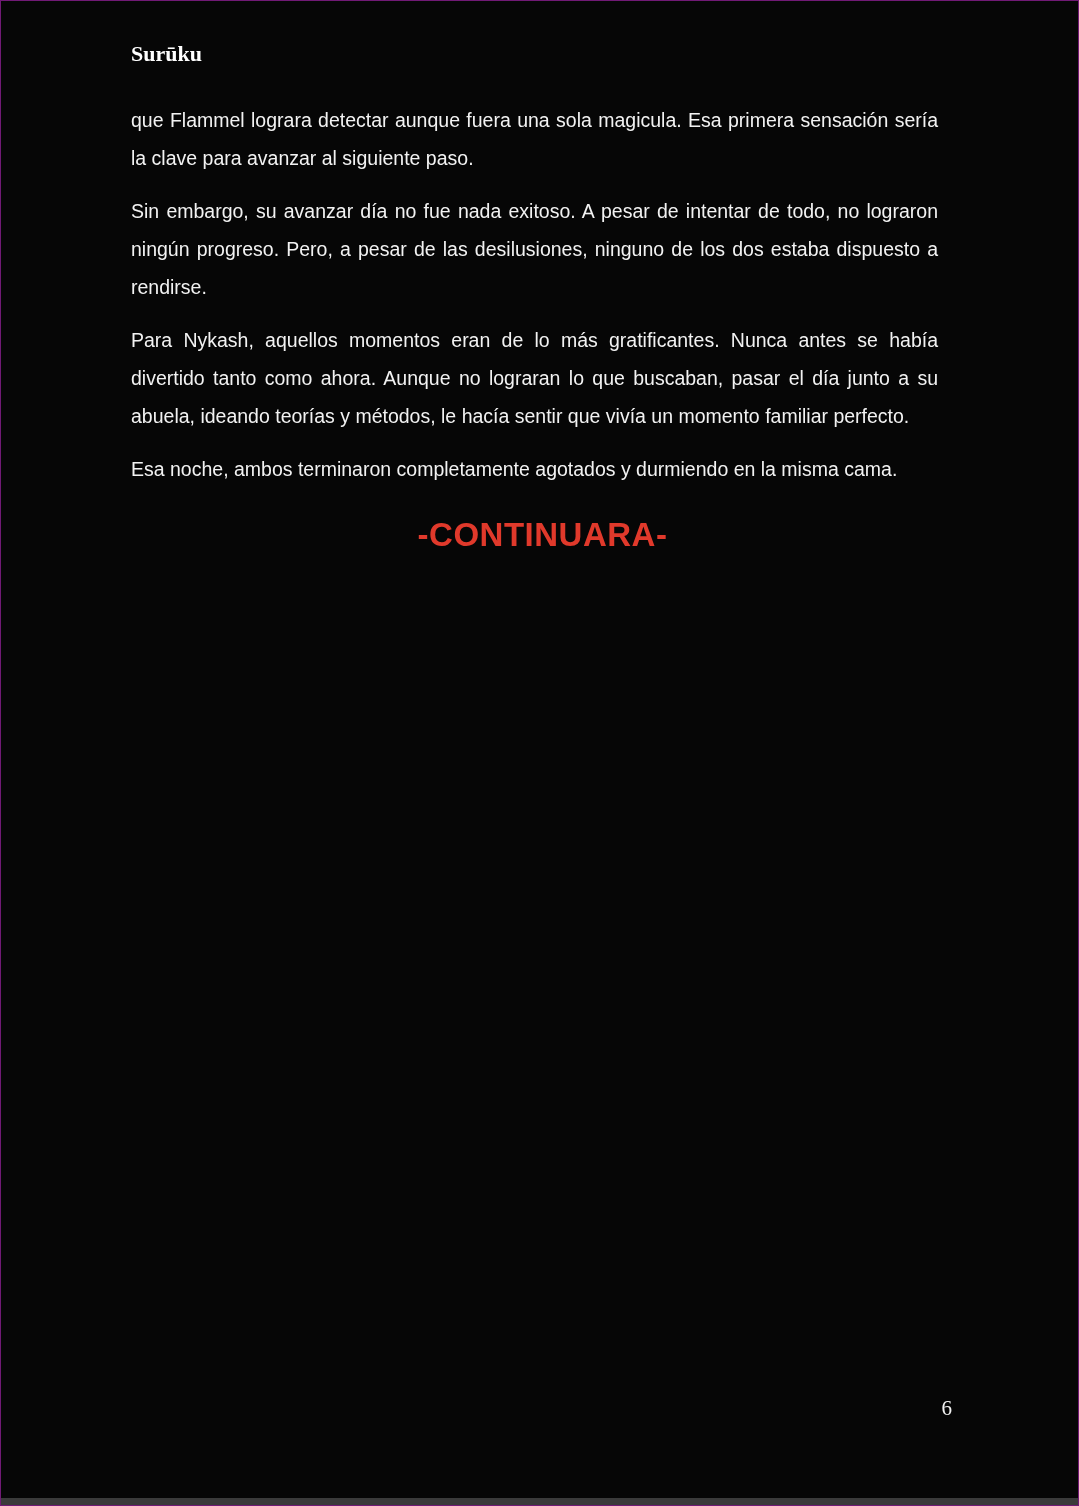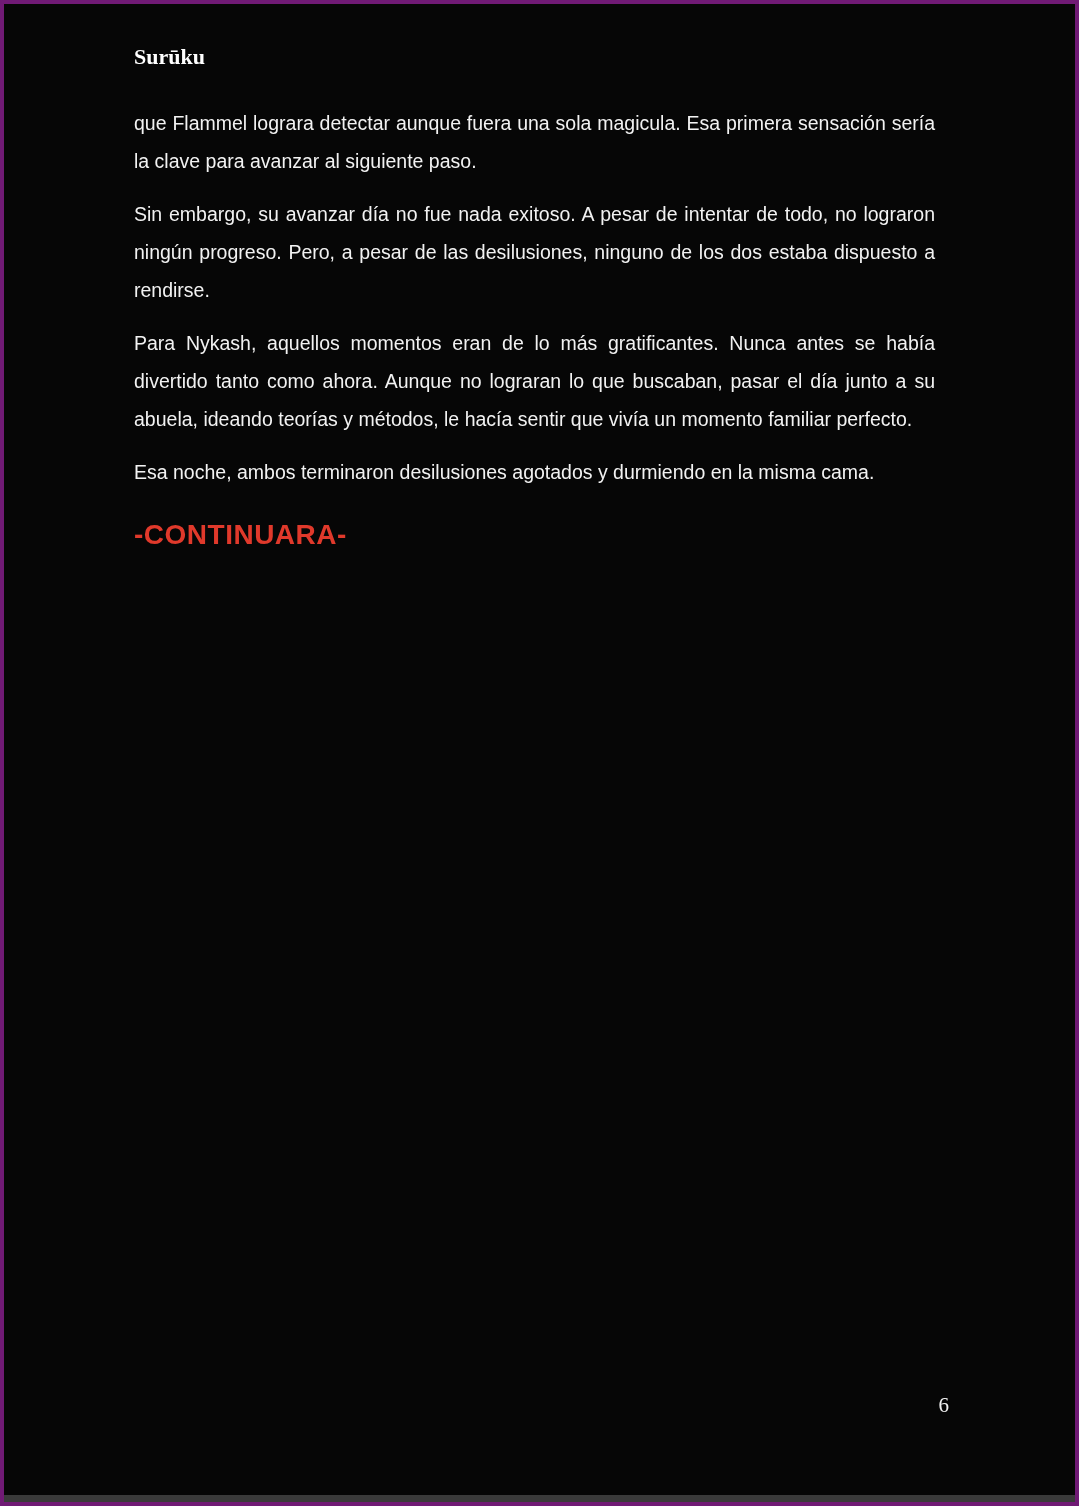--- a/index.html
+++ b/index.html
@@ -6,21 +6,21 @@
     margin: 0;
     padding: 0;
     background: #000000;
   }
   .page {
     position: relative;
     width: 1079px;
     height: 1506px;
     box-sizing: border-box;
     background: #060606;
-    border: 4px solid #701a75;
+    border: 1px solid #701a75;
     overflow: hidden;
     font-family: "Liberation Sans", sans-serif;
     color: #f2f2f2;
   }
   .content {
     padding: 40px 124px 0 130px;
   }
   .doc-title {
     font-family: "Liberation Serif", serif;
     font-weight: bold;
@@ -30,21 +30,22 @@
   }
   .para {
     font-size: 19.5px;
     line-height: 38px;
     text-align: justify;
     margin: 0 16px 15px 0;
     color: #f2f2f2;
   }
   .continue {
     margin-top: 28px;
-    font-size: 28px;
+    text-align: center;
+    font-size: 33px;
     font-weight: bold;
     letter-spacing: 0.5px;
     color: #e0392b;
   }
   .page-number {
     position: absolute;
     right: 126px;
     bottom: 84px;
     font-family: "Liberation Serif", serif;
     font-size: 21px;
@@ -67,21 +68,21 @@
 
     <h1 class="doc-title">Surūku</h1>
 
     <p class="para">que Flammel lograra detectar aunque fuera una sola magicula. Esa primera sensación sería la clave para avanzar al siguiente paso.</p>
 
     <p class="para">Sin embargo, su avanzar día no fue nada exitoso. A pesar de intentar de todo, no lograron ningún progreso. Pero, a pesar de las desilusiones, ninguno de los dos estaba dispuesto a rendirse.</p>
 
     <p class="para">Para Nykash, aquellos momentos eran de lo más gratificantes. Nunca antes se había divertido tanto como ahora. Aunque no lograran lo que buscaban, pasar el día junto a su abuela, ideando teorías y métodos, le hacía sentir que vivía un momento familiar perfecto.</p>
 
 
-    <p class="para">Esa noche, ambos terminaron desilusiones agotados y durmiendo en la misma cama.</p>
+    <p class="para">Esa noche, ambos terminaron completamente agotados y durmiendo en la misma cama.</p>
 
     <div class="continue">-CONTINUARA-</div>
   </div>
 
   <div class="page-number">6</div>
 
   <div class="bottom-bar"></div>
 </div>
 
 </body></html>

